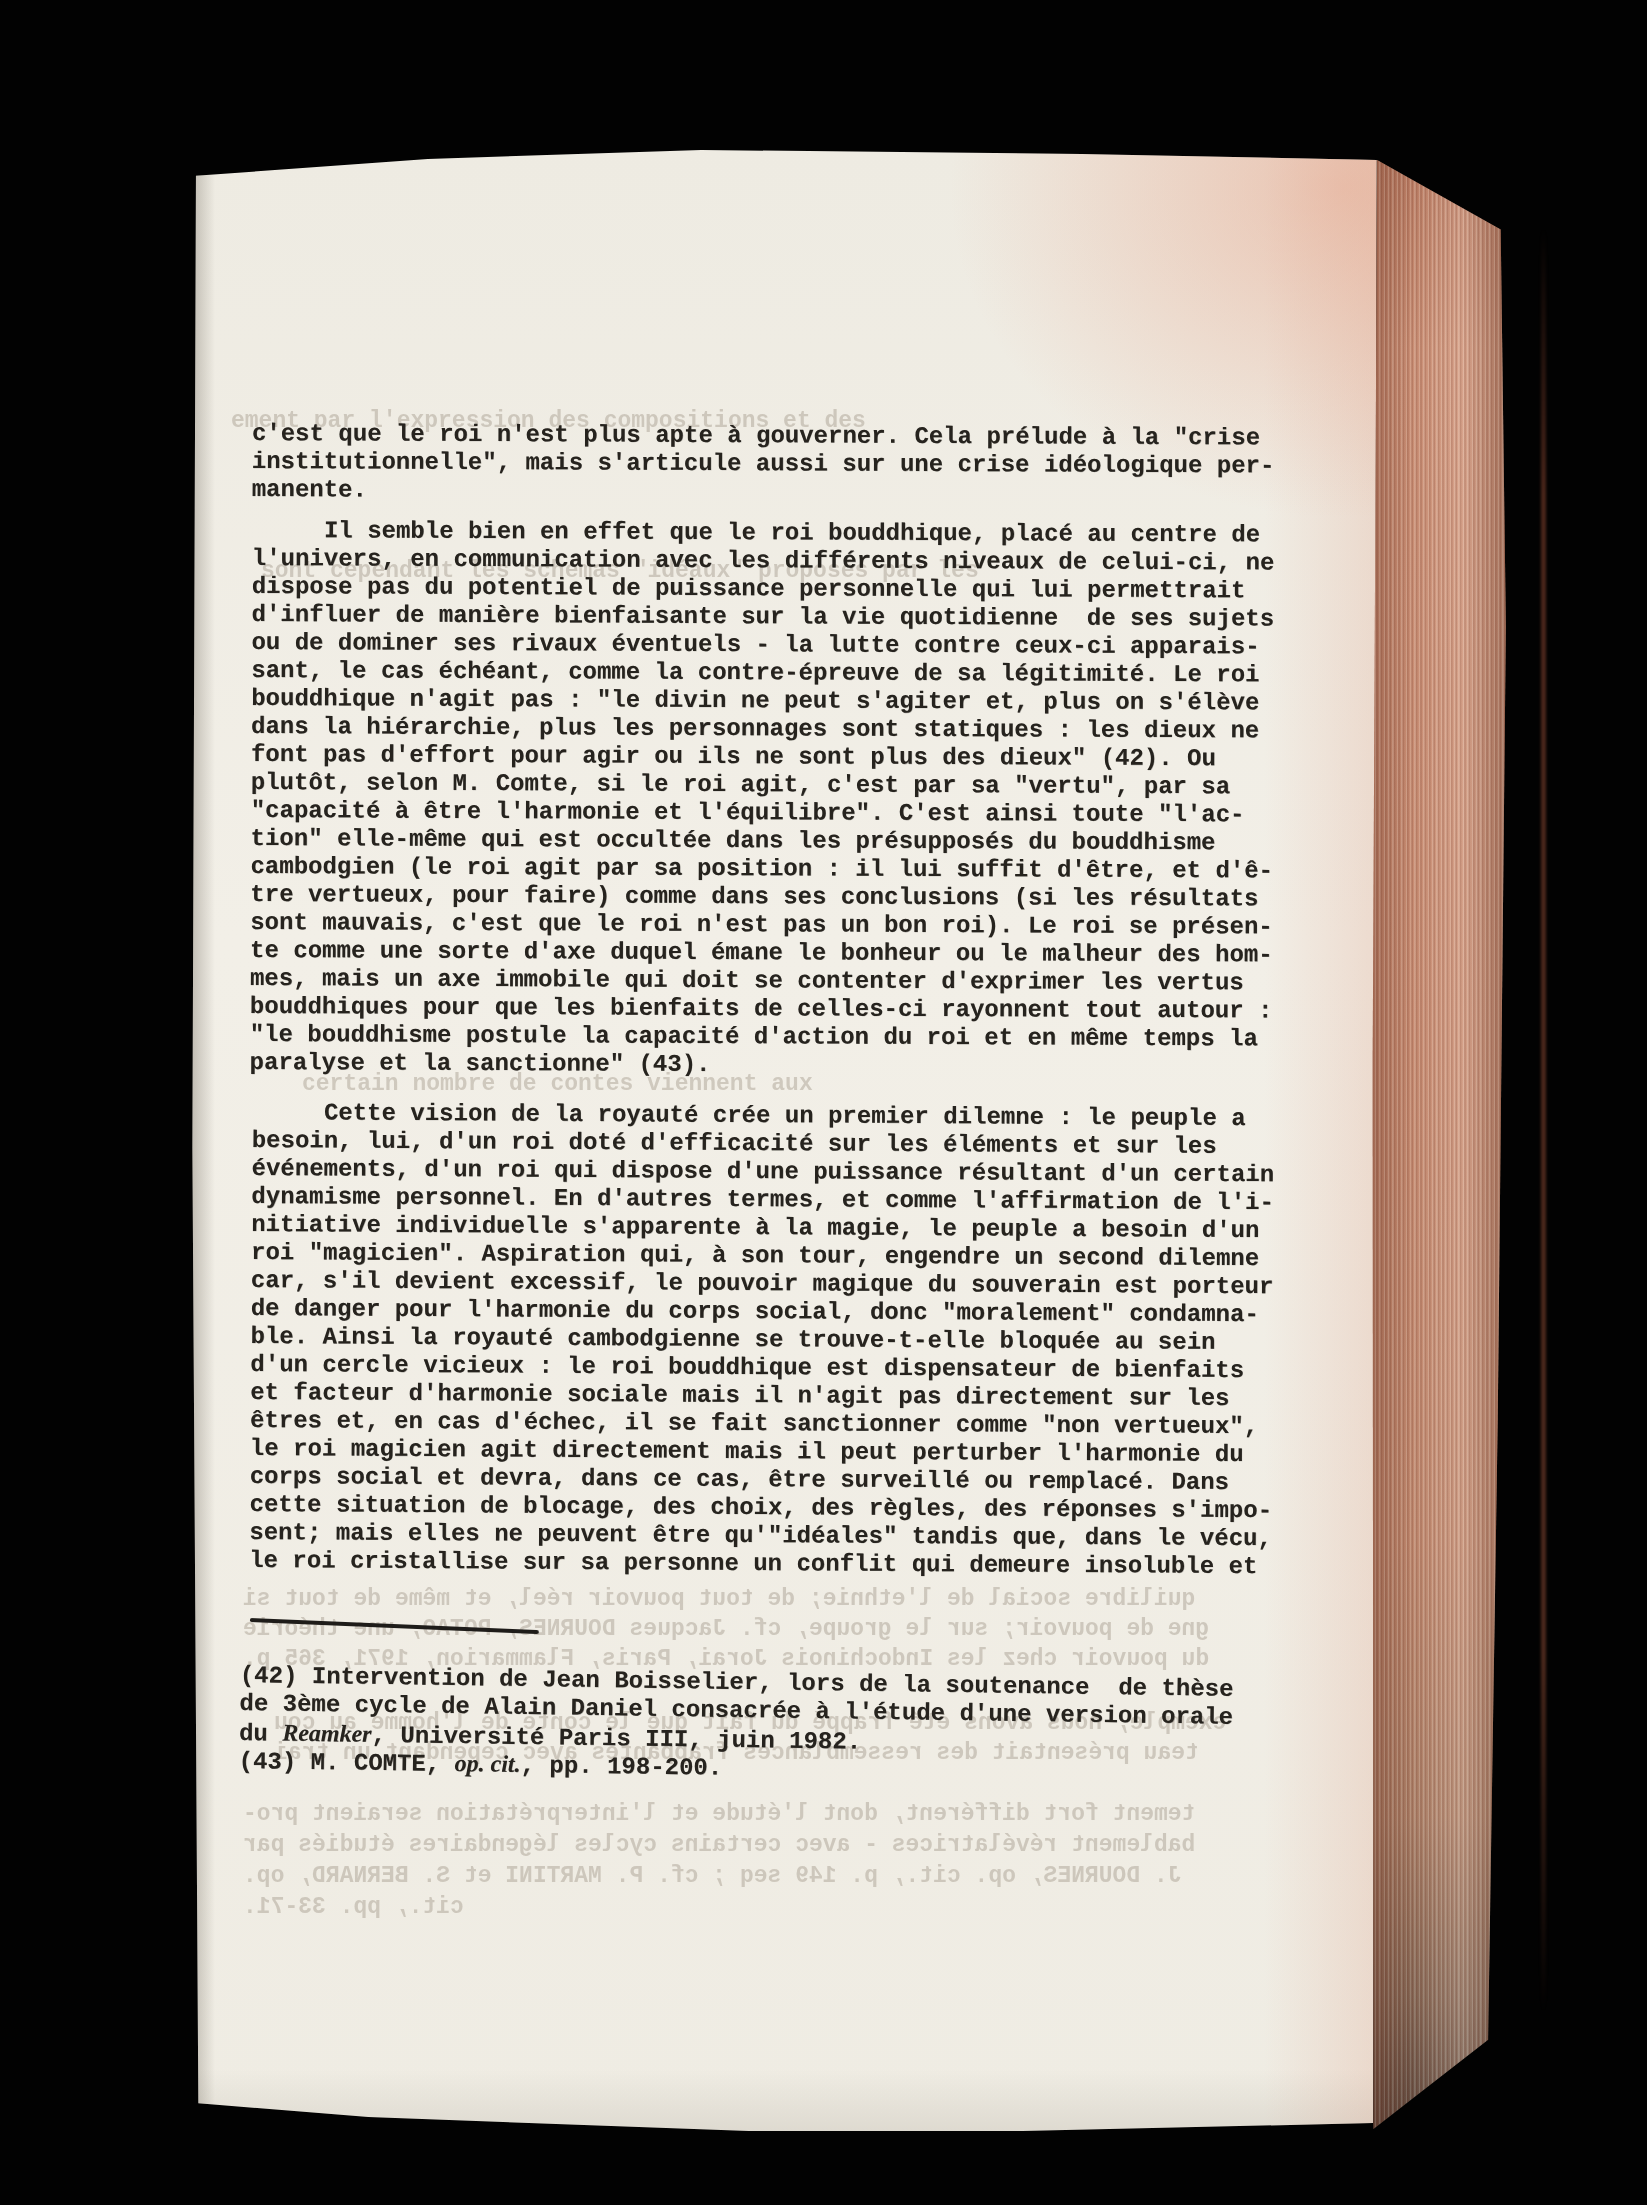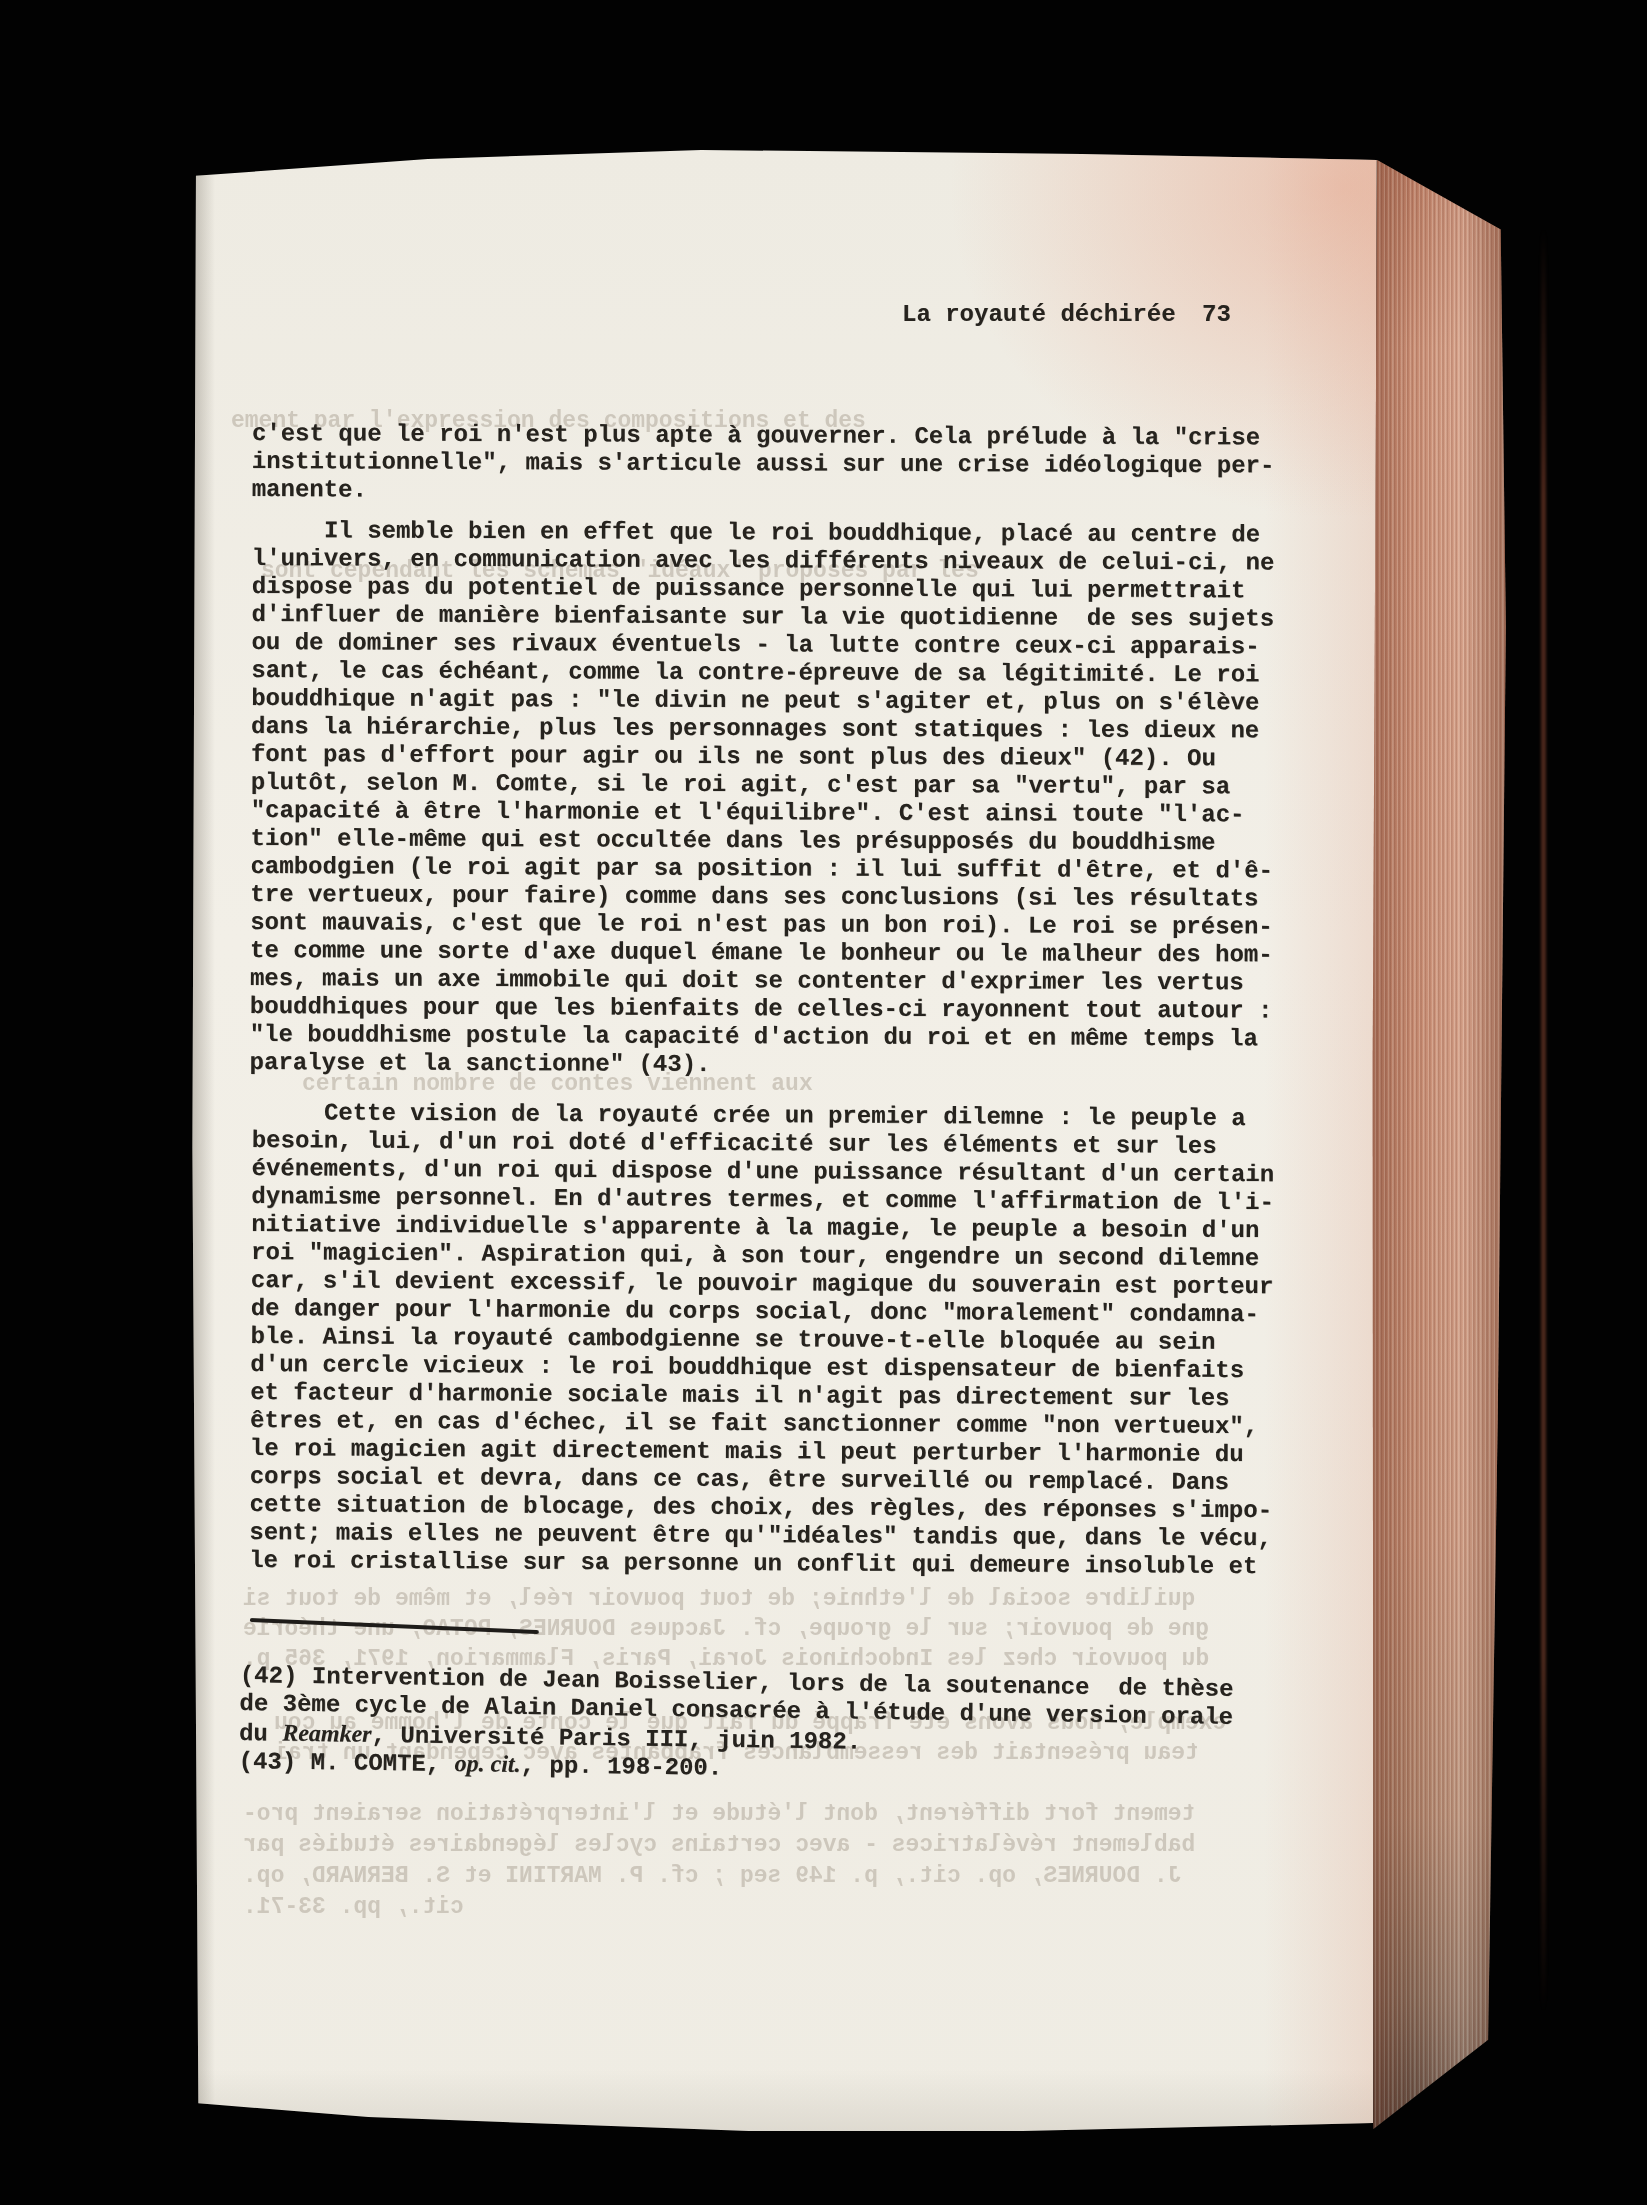--- a/index.html
+++ b/index.html
@@ -97,24 +97,20 @@
     <div class="ghost mirror" style="left:53px;top:1438px;">quilibre social de l'ethnie; de tout pouvoir réel, et même de tout si</div>
     <div class="ghost mirror" style="left:53px;top:1468px;">gne de pouvoir; sur le groupe, cf. Jacques DOURNES, POTAO, une théorie</div>
     <div class="ghost mirror" style="left:53px;top:1498px;">du pouvoir chez les Indochinois Jorai, Paris, Flammarion, 1971, 365 p.</div>
     <div class="ghost mirror" style="left:84px;top:1562px;">exemple, nous avons été frappé du fait que le conte de l'homme au cou</div>
     <div class="ghost mirror" style="left:84px;top:1592px;">teau présentait des ressemblances frappantes avec cependant un trai</div>
     <div class="ghost mirror" style="left:53px;top:1653px;">tement fort différent, dont l'étude et l'interprétation seraient pro-</div>
     <div class="ghost mirror" style="left:53px;top:1684px;">bablement révélatrices - avec certains cycles légendaires étudiés par</div>
     <div class="ghost mirror" style="left:53px;top:1715px;">J. DOURNES, op. cit., p. 149 seq ; cf. P. MARTINI et S. BERNARD, op.</div>
     <div class="ghost mirror" style="left:53px;top:1746px;">cit., pp. 33-71.</div>
 
-    <div class="header">
-      <span class="h-title">La royauté déchirée</span>
-      <span class="h-num">73</span>
-    </div>
 
     <div class="para p1">
         <div class="tline">c'est que le roi n'est plus apte à gouverner. Cela prélude à la "crise</div>
         <div class="tline">institutionnelle", mais s'articule aussi sur une crise idéologique per-</div>
         <div class="tline">manente.</div>
       </div>
     <div class="para p2">
         <div class="tline">     Il semble bien en effet que le roi bouddhique, placé au centre de</div>
         <div class="tline">l'univers, en communication avec les différents niveaux de celui-ci, ne</div>
         <div class="tline">dispose pas du potentiel de puissance personnelle qui lui permettrait</div>

